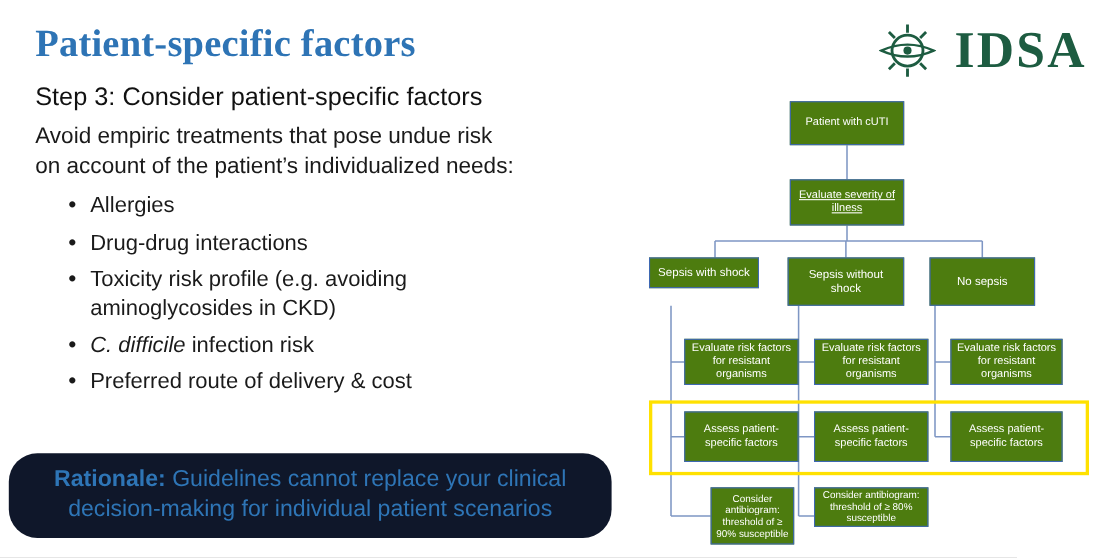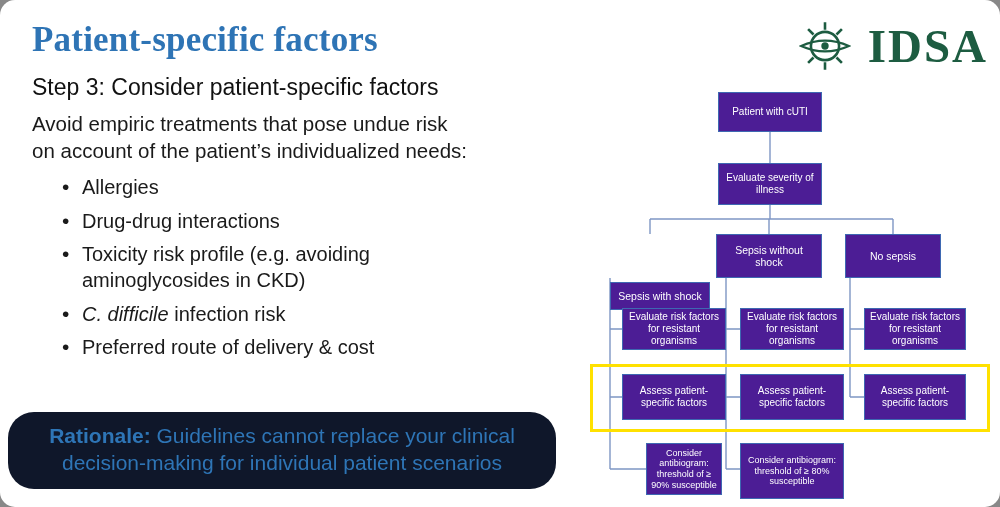--- a/index.html
+++ b/index.html
@@ -3,21 +3,20 @@
 <meta charset="utf-8">
 <style>
   * { margin: 0; padding: 0; box-sizing: border-box; }
   body { background: #888; font-family: "Liberation Sans", sans-serif; }
   .slide {
     position: relative;
     width: 1000px; height: 507px;
     background: #ffffff;
     overflow: hidden;
     margin: 0 auto;
-    border-radius: 15px;
   }
 
   
   .left-col { position: absolute; left: 32px; top: 20px; width: 545px; }
 
   .slide-title {
     font-family: "Liberation Serif", "DejaVu Serif", serif;
     font-size: 35px; font-weight: 600;
     color: #2E74B5;
     letter-spacing: 0.2px;
@@ -65,21 +64,21 @@
   }
 
   
   .flowchart {
     position: absolute; left: 578px; top: 85px;
     width: 414px; height: 415px;
   }
   .fc-lines { position: absolute; left: 0; top: 0; }
   .fc-box {
     position: absolute;
-    background: #4c1d95;
+    background: #4d7c0f;
     border: 1px solid #3E68B2;
     color: #ffffff;
     display: flex; align-items: center; justify-content: center;
     text-align: center;
     font-size: 10px; line-height: 1.18;
     padding: 2px 3px;
   }
   .fc-box.branch { font-size: 10.5px; }
   .fc-box.small { font-size: 9px; }
   .highlight-rect {
@@ -134,33 +133,33 @@
         <path d="M192 120 V134"></path>
         <path d="M72 134 H315"></path>
         <path d="M72 134 V149 M191 134 V149 M315 134 V149"></path>
         <path d="M32 193 V384 M32 244 H44 M32 312 H44 M32 384 H68"></path>
         <path d="M148 193 V384 M148 244 H162 M148 312 H162 M148 384 H162"></path>
         <path d="M272 193 V312 M272 244 H286 M272 312 H286"></path>
       </g>
     </svg>
 
     <div class="fc-box" style="left:140px; top:7px;  width:104px; height:40px;">Patient with cUTI</div>
-    <div class="fc-box" style="left:140px; top:78px; width:104px; height:42px;">Evaluate severity of illness</div>
+    <div class="fc-box" style="left:140px; top:78px; width:104px; height:42px;text-decoration:underline;">Evaluate severity of illness</div>
 
-    <div class="fc-box branch" style="left:32px;  top:149px; width:100px; height:28px;margin-top:48px;">Sepsis with shock</div>
+    <div class="fc-box branch" style="left:12px;  top:149px; width:100px; height:28px;">Sepsis with shock</div>
     <div class="fc-box branch" style="left:138px; top:149px; width:106px; height:44px;">Sepsis without shock</div>
     <div class="fc-box branch" style="left:267px; top:149px; width:96px;  height:44px;">No sepsis</div>
 
     <div class="fc-box" style="left:44px;  top:223px; width:104px; height:42px;">Evaluate risk factors for resistant organisms</div>
     <div class="fc-box" style="left:162px; top:223px; width:104px; height:42px;">Evaluate risk factors for resistant organisms</div>
     <div class="fc-box" style="left:286px; top:223px; width:102px; height:42px;">Evaluate risk factors for resistant organisms</div>
 
     <div class="fc-box" style="left:44px;  top:289px; width:104px; height:46px;">Assess patient-specific factors</div>
     <div class="fc-box" style="left:162px; top:289px; width:104px; height:46px;">Assess patient-specific factors</div>
     <div class="fc-box" style="left:286px; top:289px; width:102px; height:46px;">Assess patient-specific factors</div>
 
     <div class="fc-box small" style="left:68px;  top:358px; width:76px;  height:52px;">Consider antibiogram: threshold of ≥ 90% susceptible</div>
-    <div class="fc-box small" style="left:162px; top:358px; width:104px; height:56px;">Consider antibiogram: threshold of ≥ 80% susceptible</div>
+    <div class="fc-box small" style="left:162px; top:358px; width:104px; height:36px;">Consider antibiogram: threshold of ≥ 80% susceptible</div>
 
     <div class="highlight-rect"></div>
   </div>
 
 </div>
 
 </body></html>

